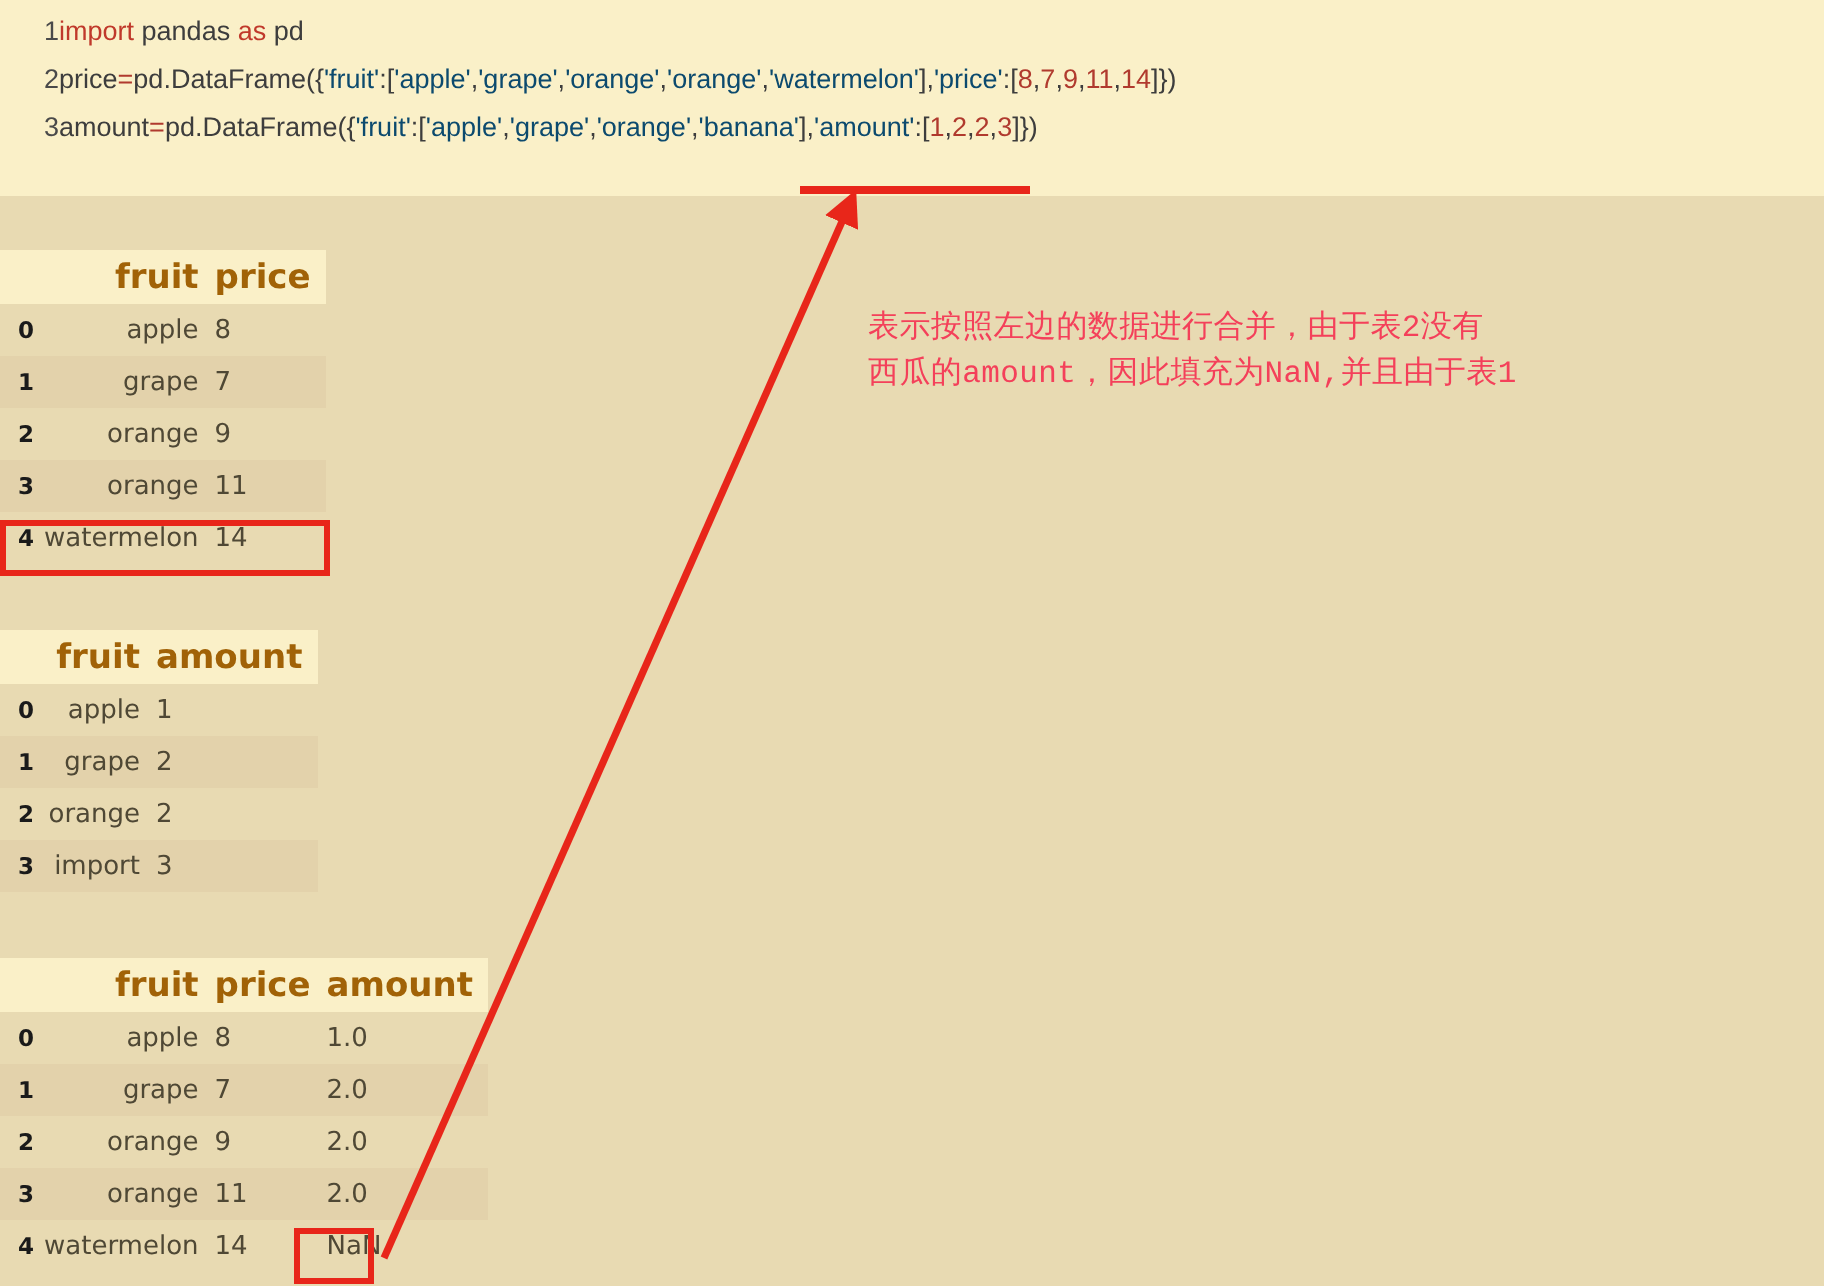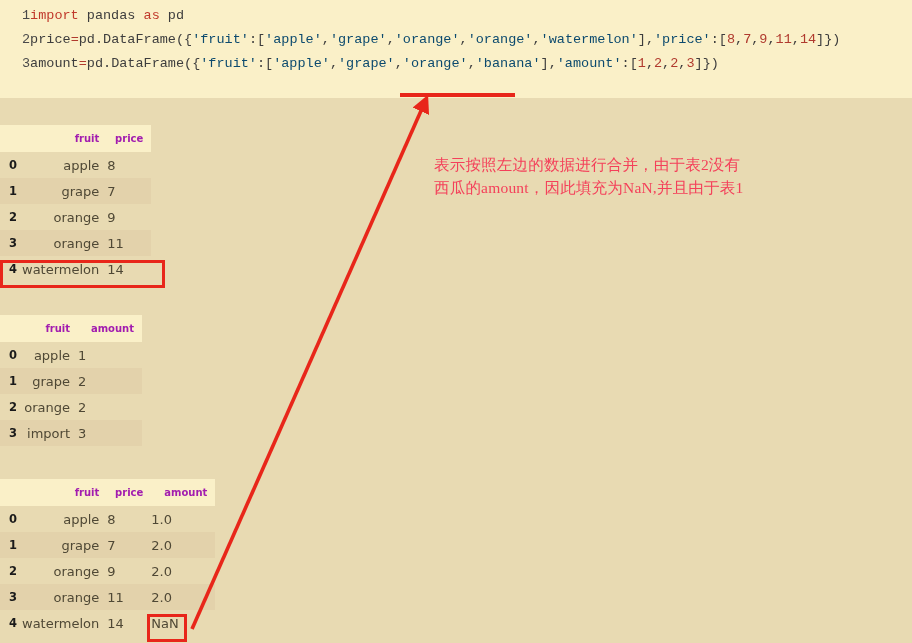--- a/index.html
+++ b/index.html
@@ -20,21 +20,21 @@
     position: absolute;
     left: 0;
     top: 0;
     width: 912px;
     height: 98px;
     background: #faf0c8;
     box-sizing: border-box;
     padding: 4px 0 0 22px;
   }
   .code-line {
-    font-family: Liberation Mono, monospace;
+    font-family: Liberation Sans, sans-serif;
     font-size: 13.5px;
     line-height: 24px;
     white-space: pre;
     color: #3a3a3a;
   }
   .ln {
     color: #4a4a4a;
   }
   .kw   { color: #c0392b; }
   .op   { color: #b03a2e; }
@@ -64,25 +64,25 @@
     padding: 0;
     text-align: left;
     vertical-align: middle;
     white-space: nowrap;
   }
   .df thead tr {
     background: #faf0c8;
   }
   .df thead th {
     font-weight: bold;
-    color: #a21caf;
+    color: #a16207;
     text-align: right;
     height: 27px;
     padding-right: 8px;
-    font-size: 10px;
+    font-size: 17px;
     margin-top: 44px;
   }
   .df tbody tr {
     height: 26px;
   }
   .df tbody tr.alt {
     background: #e3d2ab;
   }
   .df td.idx {
     font-weight: bold;
@@ -146,21 +146,21 @@
 
   
   #annotation {
     position: absolute;
     left: 434px;
     top: 153px;
     width: 420px;
     color: #f4405a;
     font-size: 15.5px;
     line-height: 23px;
-    font-family: Liberation Serif, serif;
+    font-family: Liberation Mono, monospace;
     letter-spacing: 0.2px;
   }
 
   
   #arrow-svg {
     position: absolute;
     left: 0;
     top: 0;
     width: 912px;
     height: 643px;

